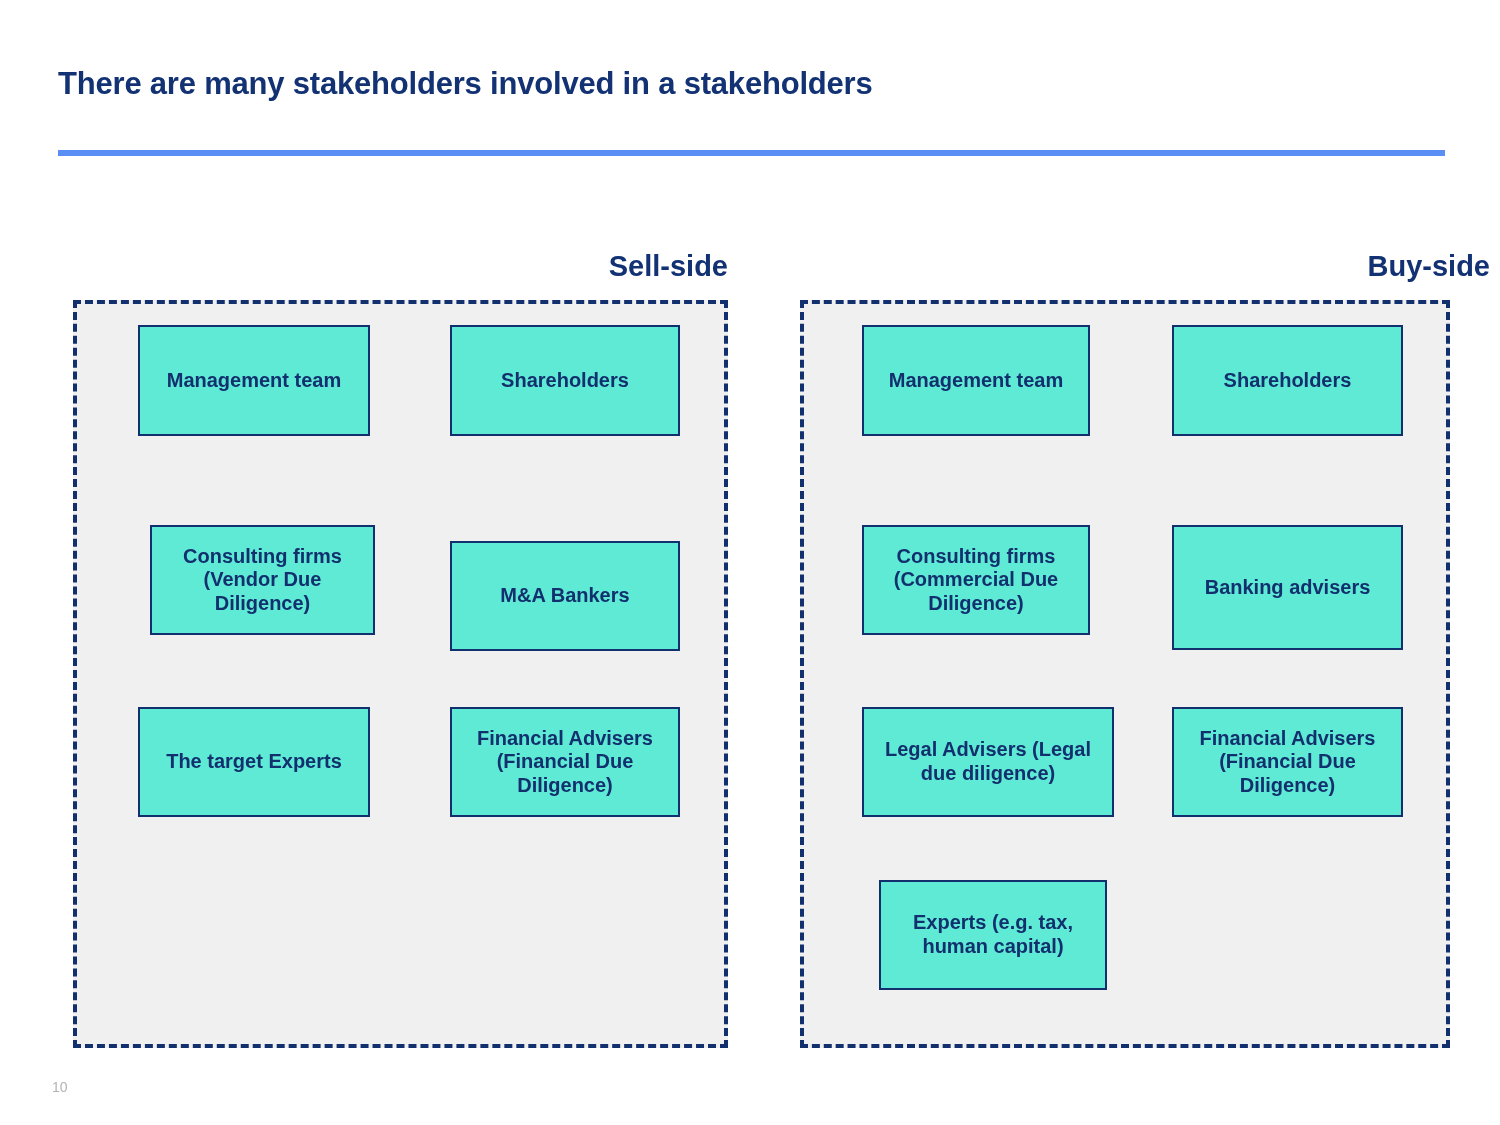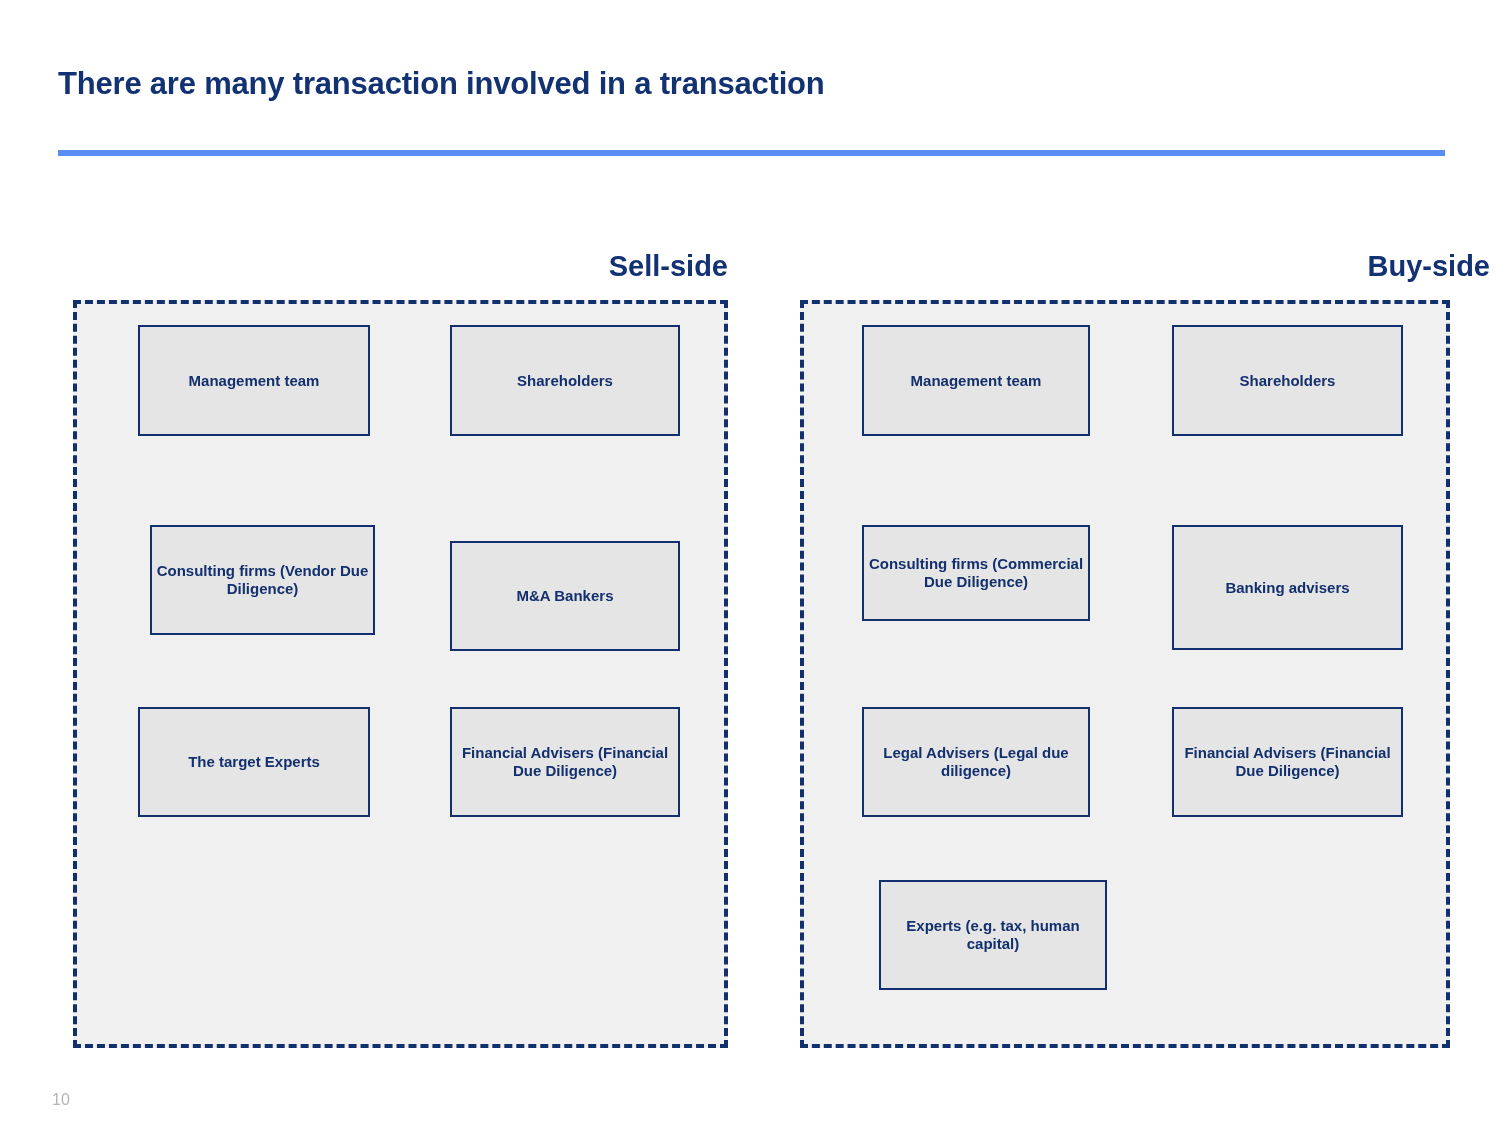--- a/index.html
+++ b/index.html
@@ -55,48 +55,47 @@
     border: 4px dashed #13306e;
     box-sizing: border-box;
   }
   #panel-sell { left: 73px;  top: 300px; width: 655px; height: 748px; }
   #panel-buy  { left: 800px; top: 300px; width: 650px; height: 748px; }
 
   
   .box {
     position: absolute;
     box-sizing: border-box;
-    background: #e5e5e5;
+    background: #5eead4;
     border: 2px solid #13306e;
     color: #13306e;
-    font-size: 15px;
+    font-size: 20px;
     font-weight: bold;
     line-height: 1.18;
     text-align: center;
     display: flex;
     align-items: center;
     justify-content: center;
     padding: 14px 4px;
   }
   .box span { display: block; width: 100%; }
 
   
   #page-number {
     position: absolute;
     left: 52px;
     top: 1079px;
-    font-size: 16px;
+    font-size: 14px;
     color: #b4b4b4;
-    margin-top: 12px;
   }
 </style>
 </head>
 <body>
 
-<div id="slide-title">There are many transaction involved in a transaction</div>
+<div id="slide-title">There are many stakeholders involved in a stakeholders</div>
 
 <div id="title-rule"></div>
 
 <div id="heading-sell" class="column-heading">Sell-side</div>
 
 <div id="heading-buy" class="column-heading">Buy-side</div>
 
 <div id="panel-sell" class="panel"></div>
 
 <div id="panel-buy" class="panel"></div>
@@ -119,27 +118,27 @@
     </div>
     <div class="box" style="left: 450px; top: 707px; width: 230px; height: 110px;">
       <span>Financial Advisers (Financial Due Diligence)</span>
     </div>
     <div class="box" style="left: 862px; top: 325px; width: 228px; height: 111px;">
       <span>Management team</span>
     </div>
     <div class="box" style="left: 1172px; top: 325px; width: 231px; height: 111px;">
       <span>Shareholders</span>
     </div>
-    <div class="box" style="left: 862px; top: 525px; width: 228px; height: 96px;">
+    <div class="box" style="left: 862px; top: 525px; width: 228px; height: 110px;">
       <span>Consulting firms (Commercial Due Diligence)</span>
     </div>
     <div class="box" style="left: 1172px; top: 525px; width: 231px; height: 125px;">
       <span>Banking advisers</span>
     </div>
-    <div class="box" style="left: 862px; top: 707px; width: 228px; height: 110px; justify-content: flex-end;">
+    <div class="box" style="left: 862px; top: 707px; width: 252px; height: 110px; justify-content: flex-end;">
       <span>Legal Advisers (Legal due diligence)</span>
     </div>
     <div class="box" style="left: 1172px; top: 707px; width: 231px; height: 110px;">
       <span>Financial Advisers (Financial Due Diligence)</span>
     </div>
     <div class="box" style="left: 862px; top: 880px; width: 228px; height: 110px; margin-left: 17px;">
       <span>Experts (e.g. tax, human capital)</span>
     </div>
   </div>
 

